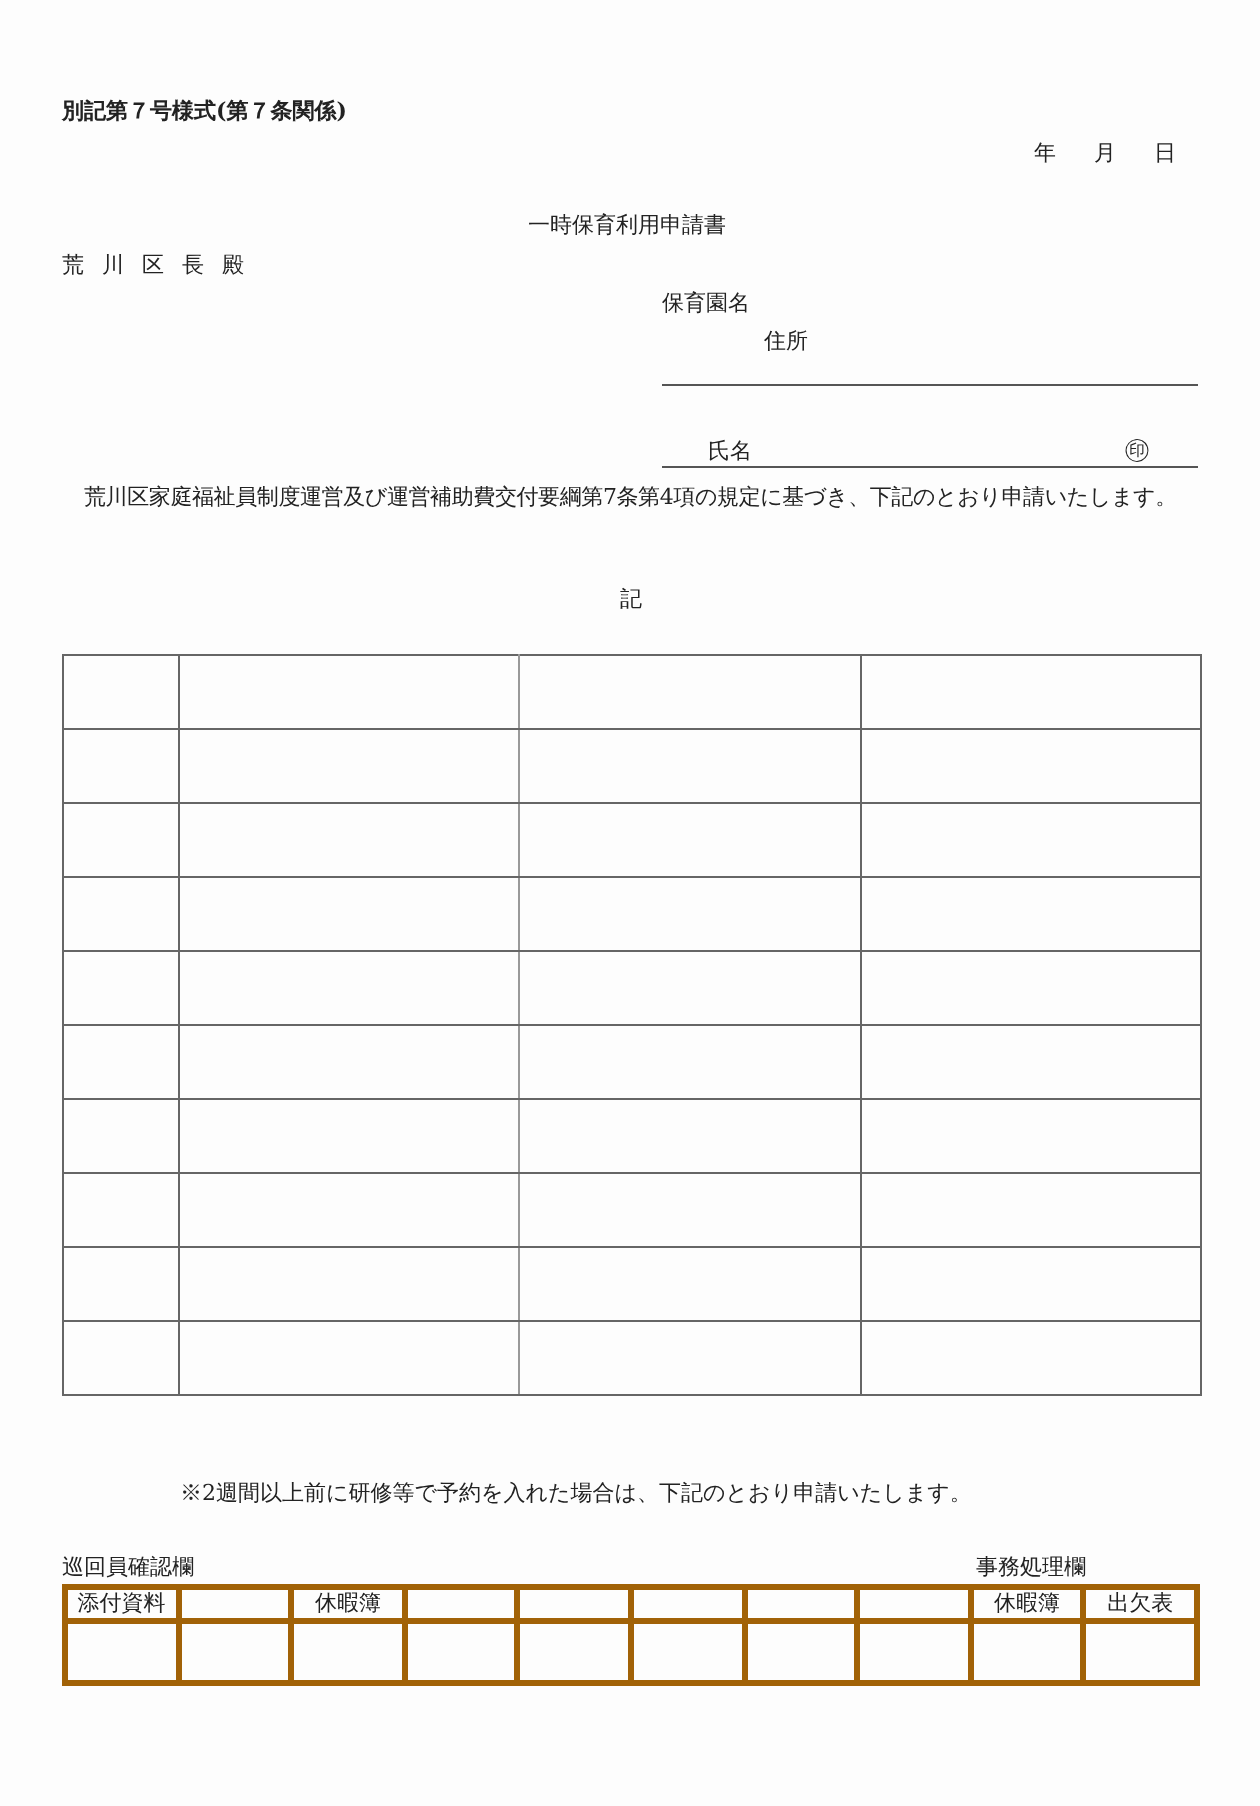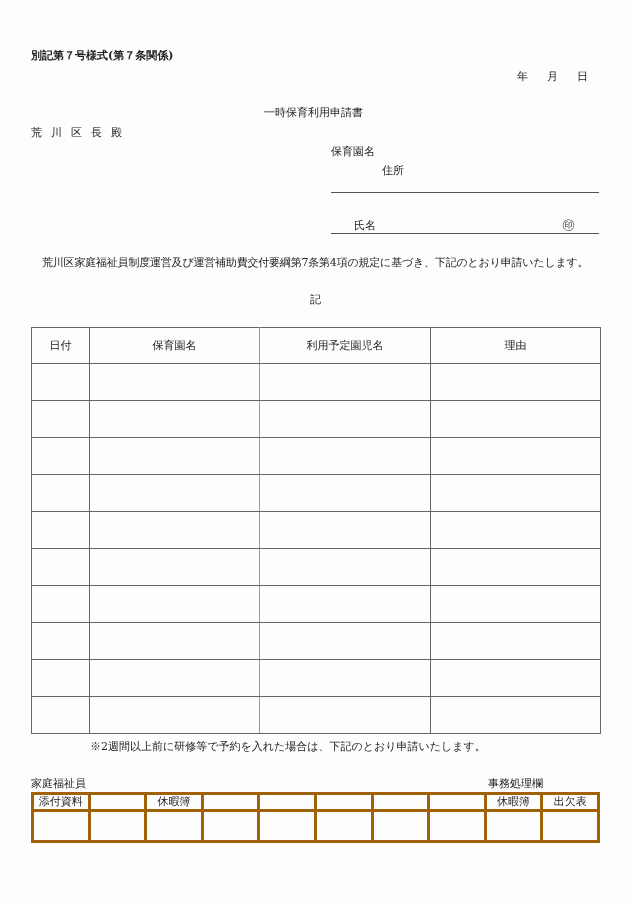--- a/index.html
+++ b/index.html
@@ -15,21 +15,21 @@
   #date-line .year { width: 30px; }
   #date-line .month { width: 30px; }
   #doc-title { left: 264px; top: 105px; }
   #addressee { left: 31px; top: 125px; letter-spacing: 9px; }
   #applicant-label { left: 331px; top: 144px; }
   #address-label { left: 354px; top: 163px; margin-left: 28px; }
   #address-line { left: 331px; top: 192px; width: 268px; border-top: 1px solid #555; }
   #name-label { left: 354px; top: 218px; }
   #seal { left: 562px; top: 216px; font-size: 13px; }
   #name-line { left: 331px; top: 233px; width: 268px; border-top: 1px solid #555; }
-  #body-text { left: 31px; top: 253px; width: 570px; white-space: normal; line-height: 19px; text-indent: 11px; letter-spacing: -0.2px; }
+  #body-text { left: 31px; top: 239px; width: 570px; white-space: normal; line-height: 19px; text-indent: 11px; letter-spacing: -0.2px; }
   #ki { left: 310px; top: 292px; }
 
   table.main {
     position: absolute; left: 31px; top: 327px; border-collapse: collapse;
     width: 569px; table-layout: fixed;
   }
   table.main td, table.main th {
     border: 1px solid #666; padding: 0; font-weight: normal; font-size: 11px;
     text-align: center; vertical-align: middle;
   }
@@ -78,26 +78,20 @@
 <div class="abs" id="ki">記</div>
 
 <table class="main">
   <colgroup>
       <col class="c1">
       <col class="c2">
       <col class="c3">
       <col class="c4">
     </colgroup>
   <tbody>
-      <tr class="hdr">
-    <th>日付</th>
-    <th class="vcol2">保育園名</th>
-    <th>利用予定園児名</th>
-    <th>理由</th>
-  </tr>
   <tr class="row">
         <td></td>
         <td class="vcol2"></td>
         <td></td>
         <td></td>
       </tr>
   <tr class="row">
         <td></td>
         <td class="vcol2"></td>
         <td></td>
@@ -149,21 +143,21 @@
         <td></td>
         <td class="vcol2"></td>
         <td></td>
         <td></td>
       </tr>
 </tbody>
   </table>
 
 <div class="abs" id="note">※2週間以上前に研修等で予約を入れた場合は、下記のとおり申請いたします。</div>
 
-<div class="abs" id="office-label">家庭福祉員</div>
+<div class="abs" id="office-label">巡回員確認欄</div>
 <div class="abs" id="patrol-label">事務処理欄</div>
 
 <table class="office">
   <tbody>
       <tr class="r1">
     <td>添付資料</td>
     <td></td>
     <td>休暇簿</td>
     <td></td>
     <td></td>

